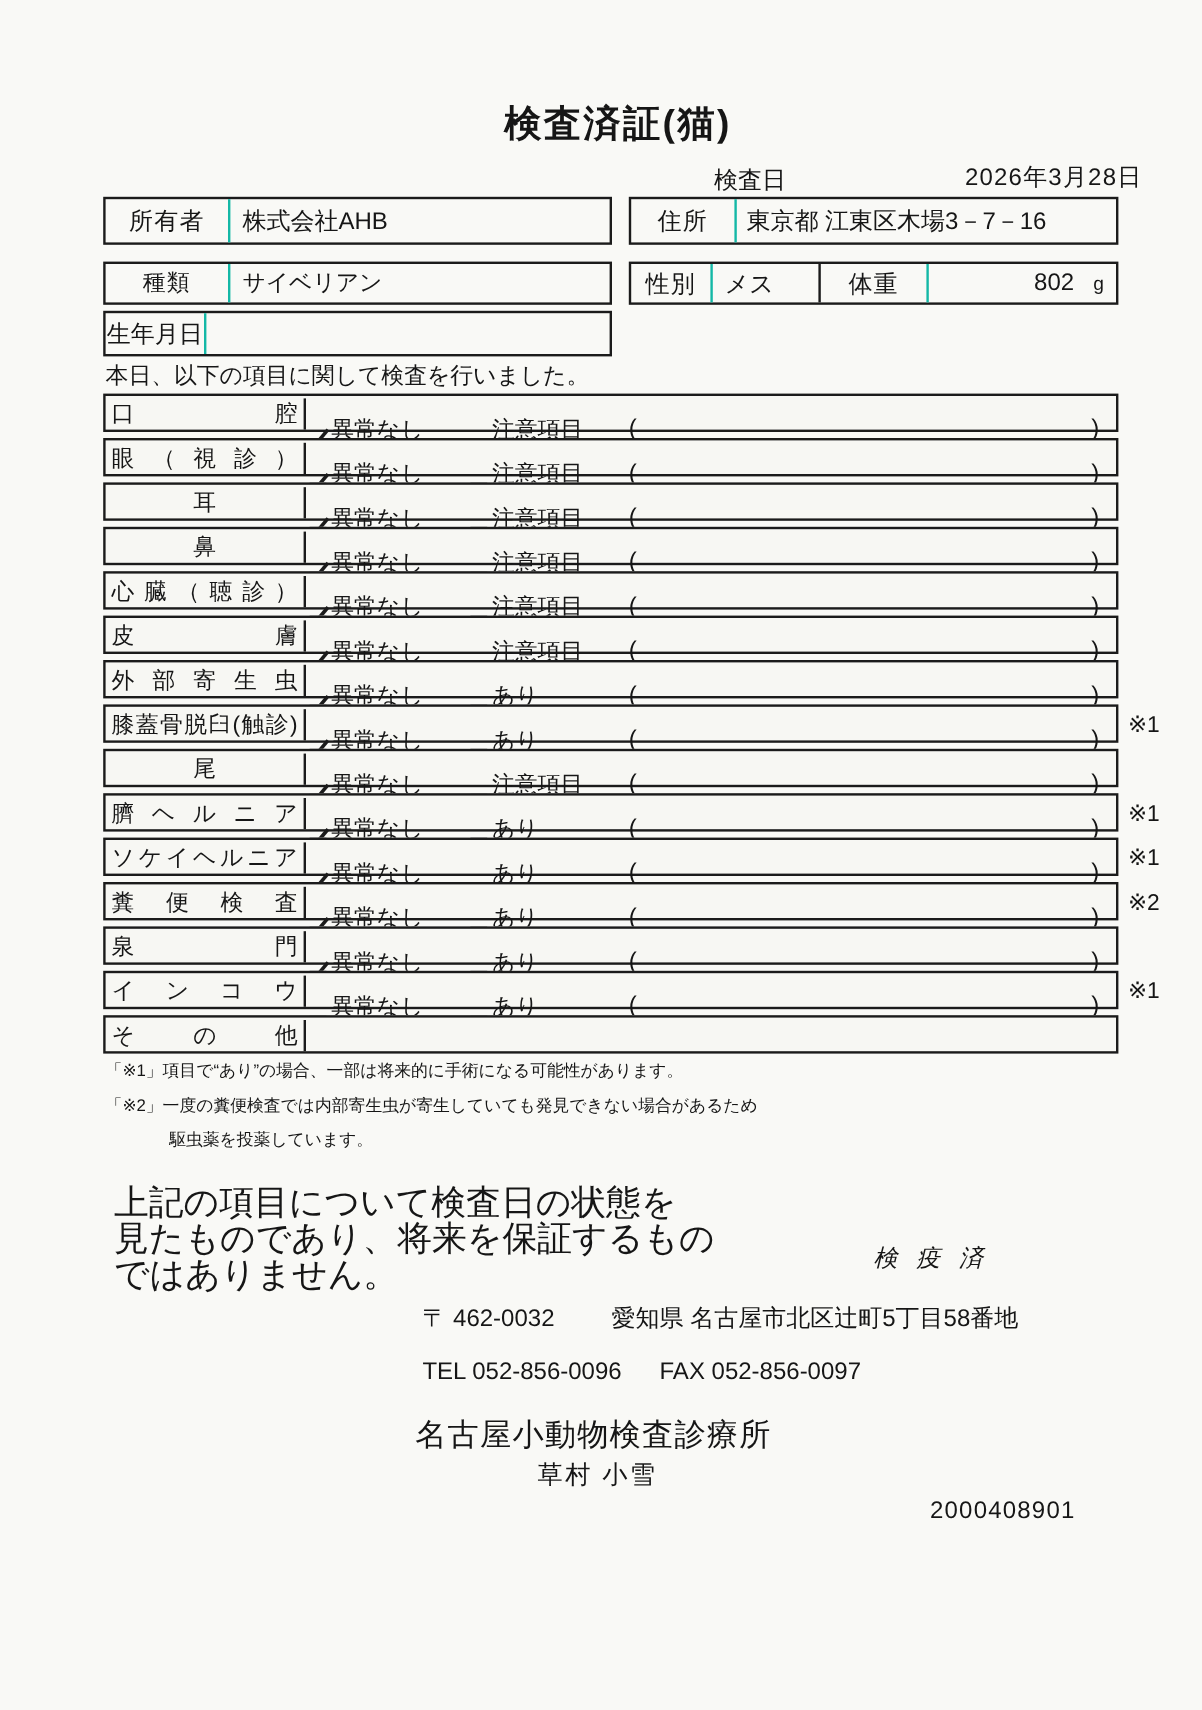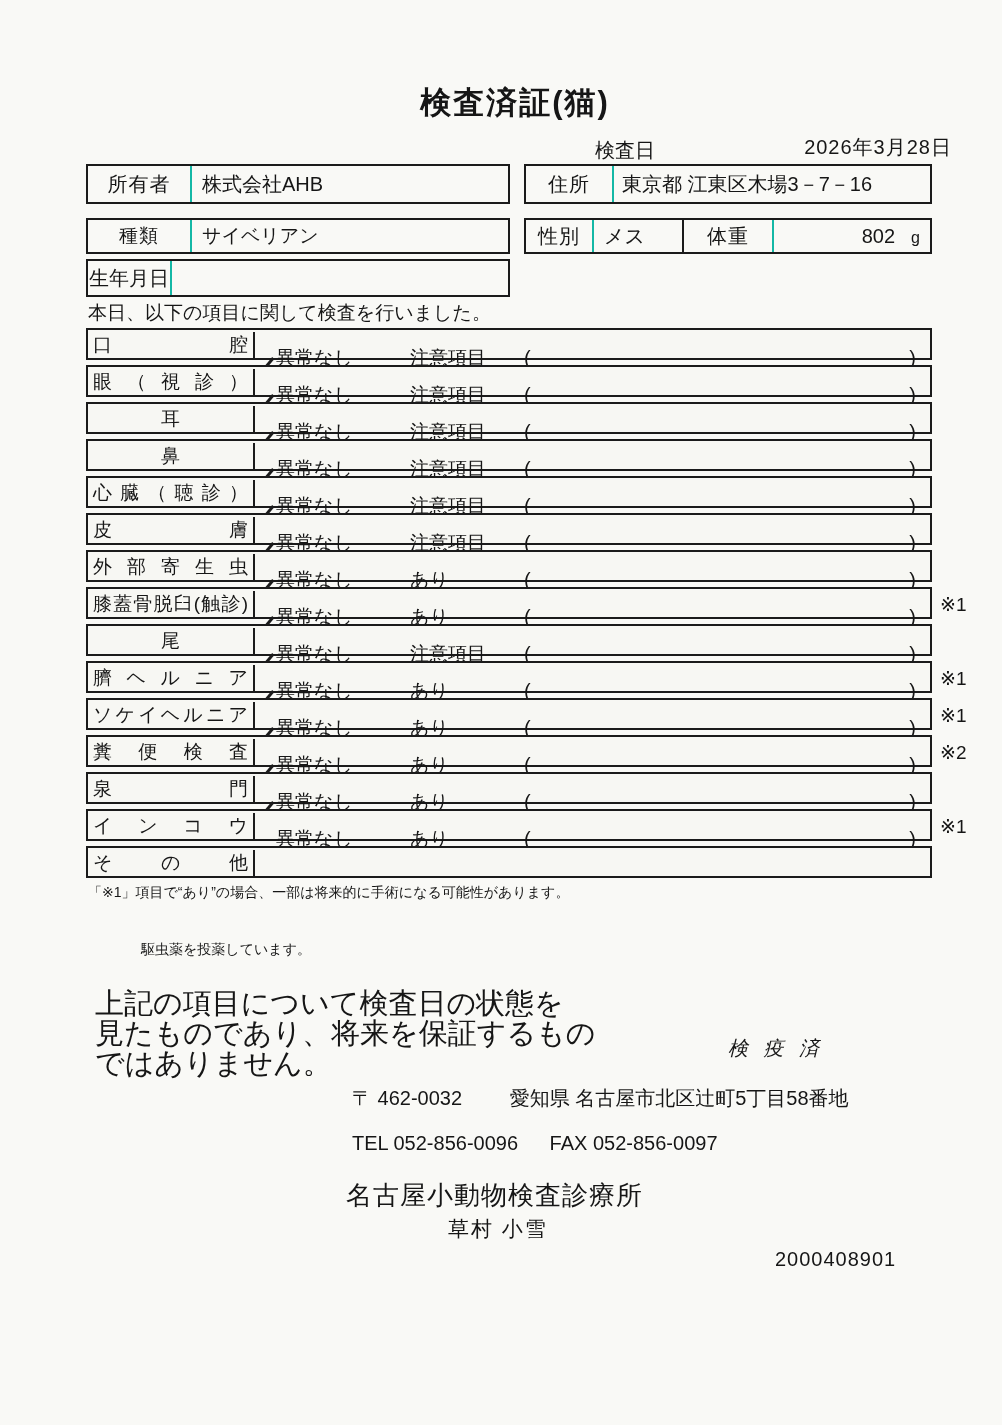--- a/index.html
+++ b/index.html
@@ -338,20 +338,21 @@
     <div class="exam-row">
       <div class="exam-label">
           <span class="jlabel">その他</span>
         </div>
       <div class="exam-content"></div>
     </div>
 
   </div>
 
   <div class="abs fn fn1">「※1」項目で“あり”の場合、一部は将来的に手術になる可能性があります。</div>
+  <div class="abs fn fn2">「※2」一度の糞便検査では内部寄生虫が寄生していても発見できない場合があるため</div>
   <div class="abs fn fn3">駆虫薬を投薬しています。</div>
 
   <div class="abs disc">
     <div>上記の項目について検査日の状態を</div>
     <div>見たものであり、将来を保証するもの</div>
     <div>ではありません。</div>
   </div>
 
   <div class="abs stamp">検 疫 済</div>
 

